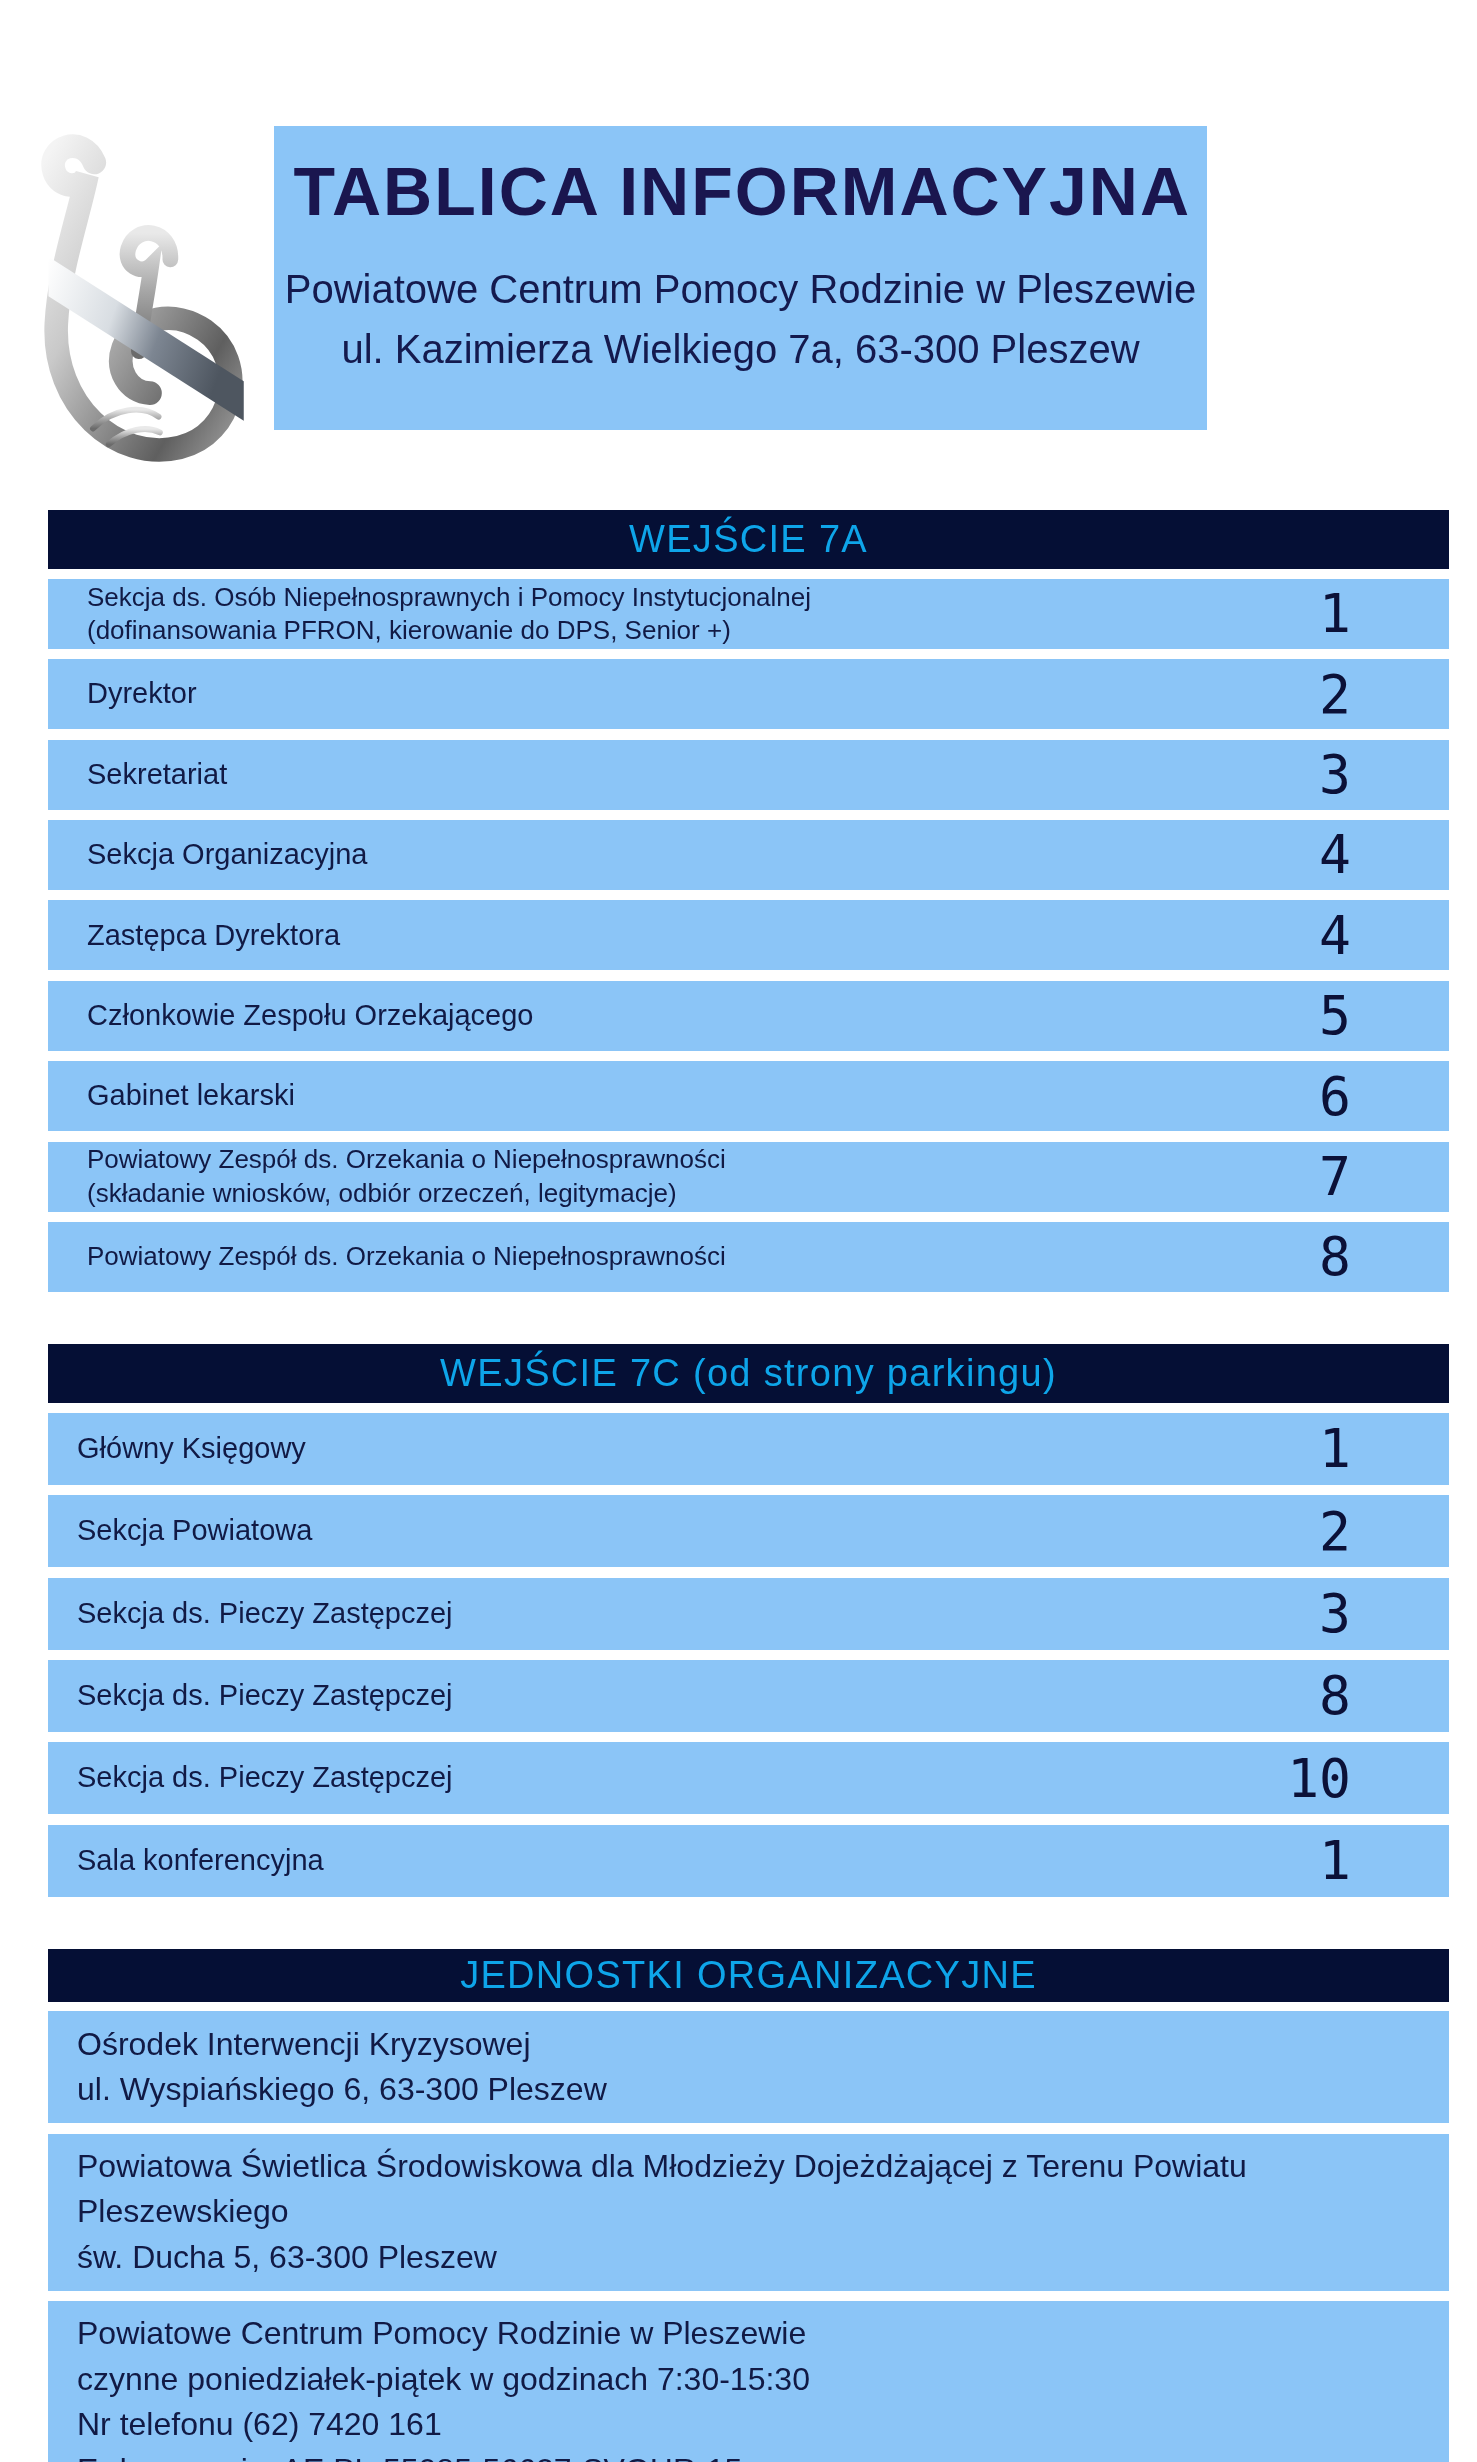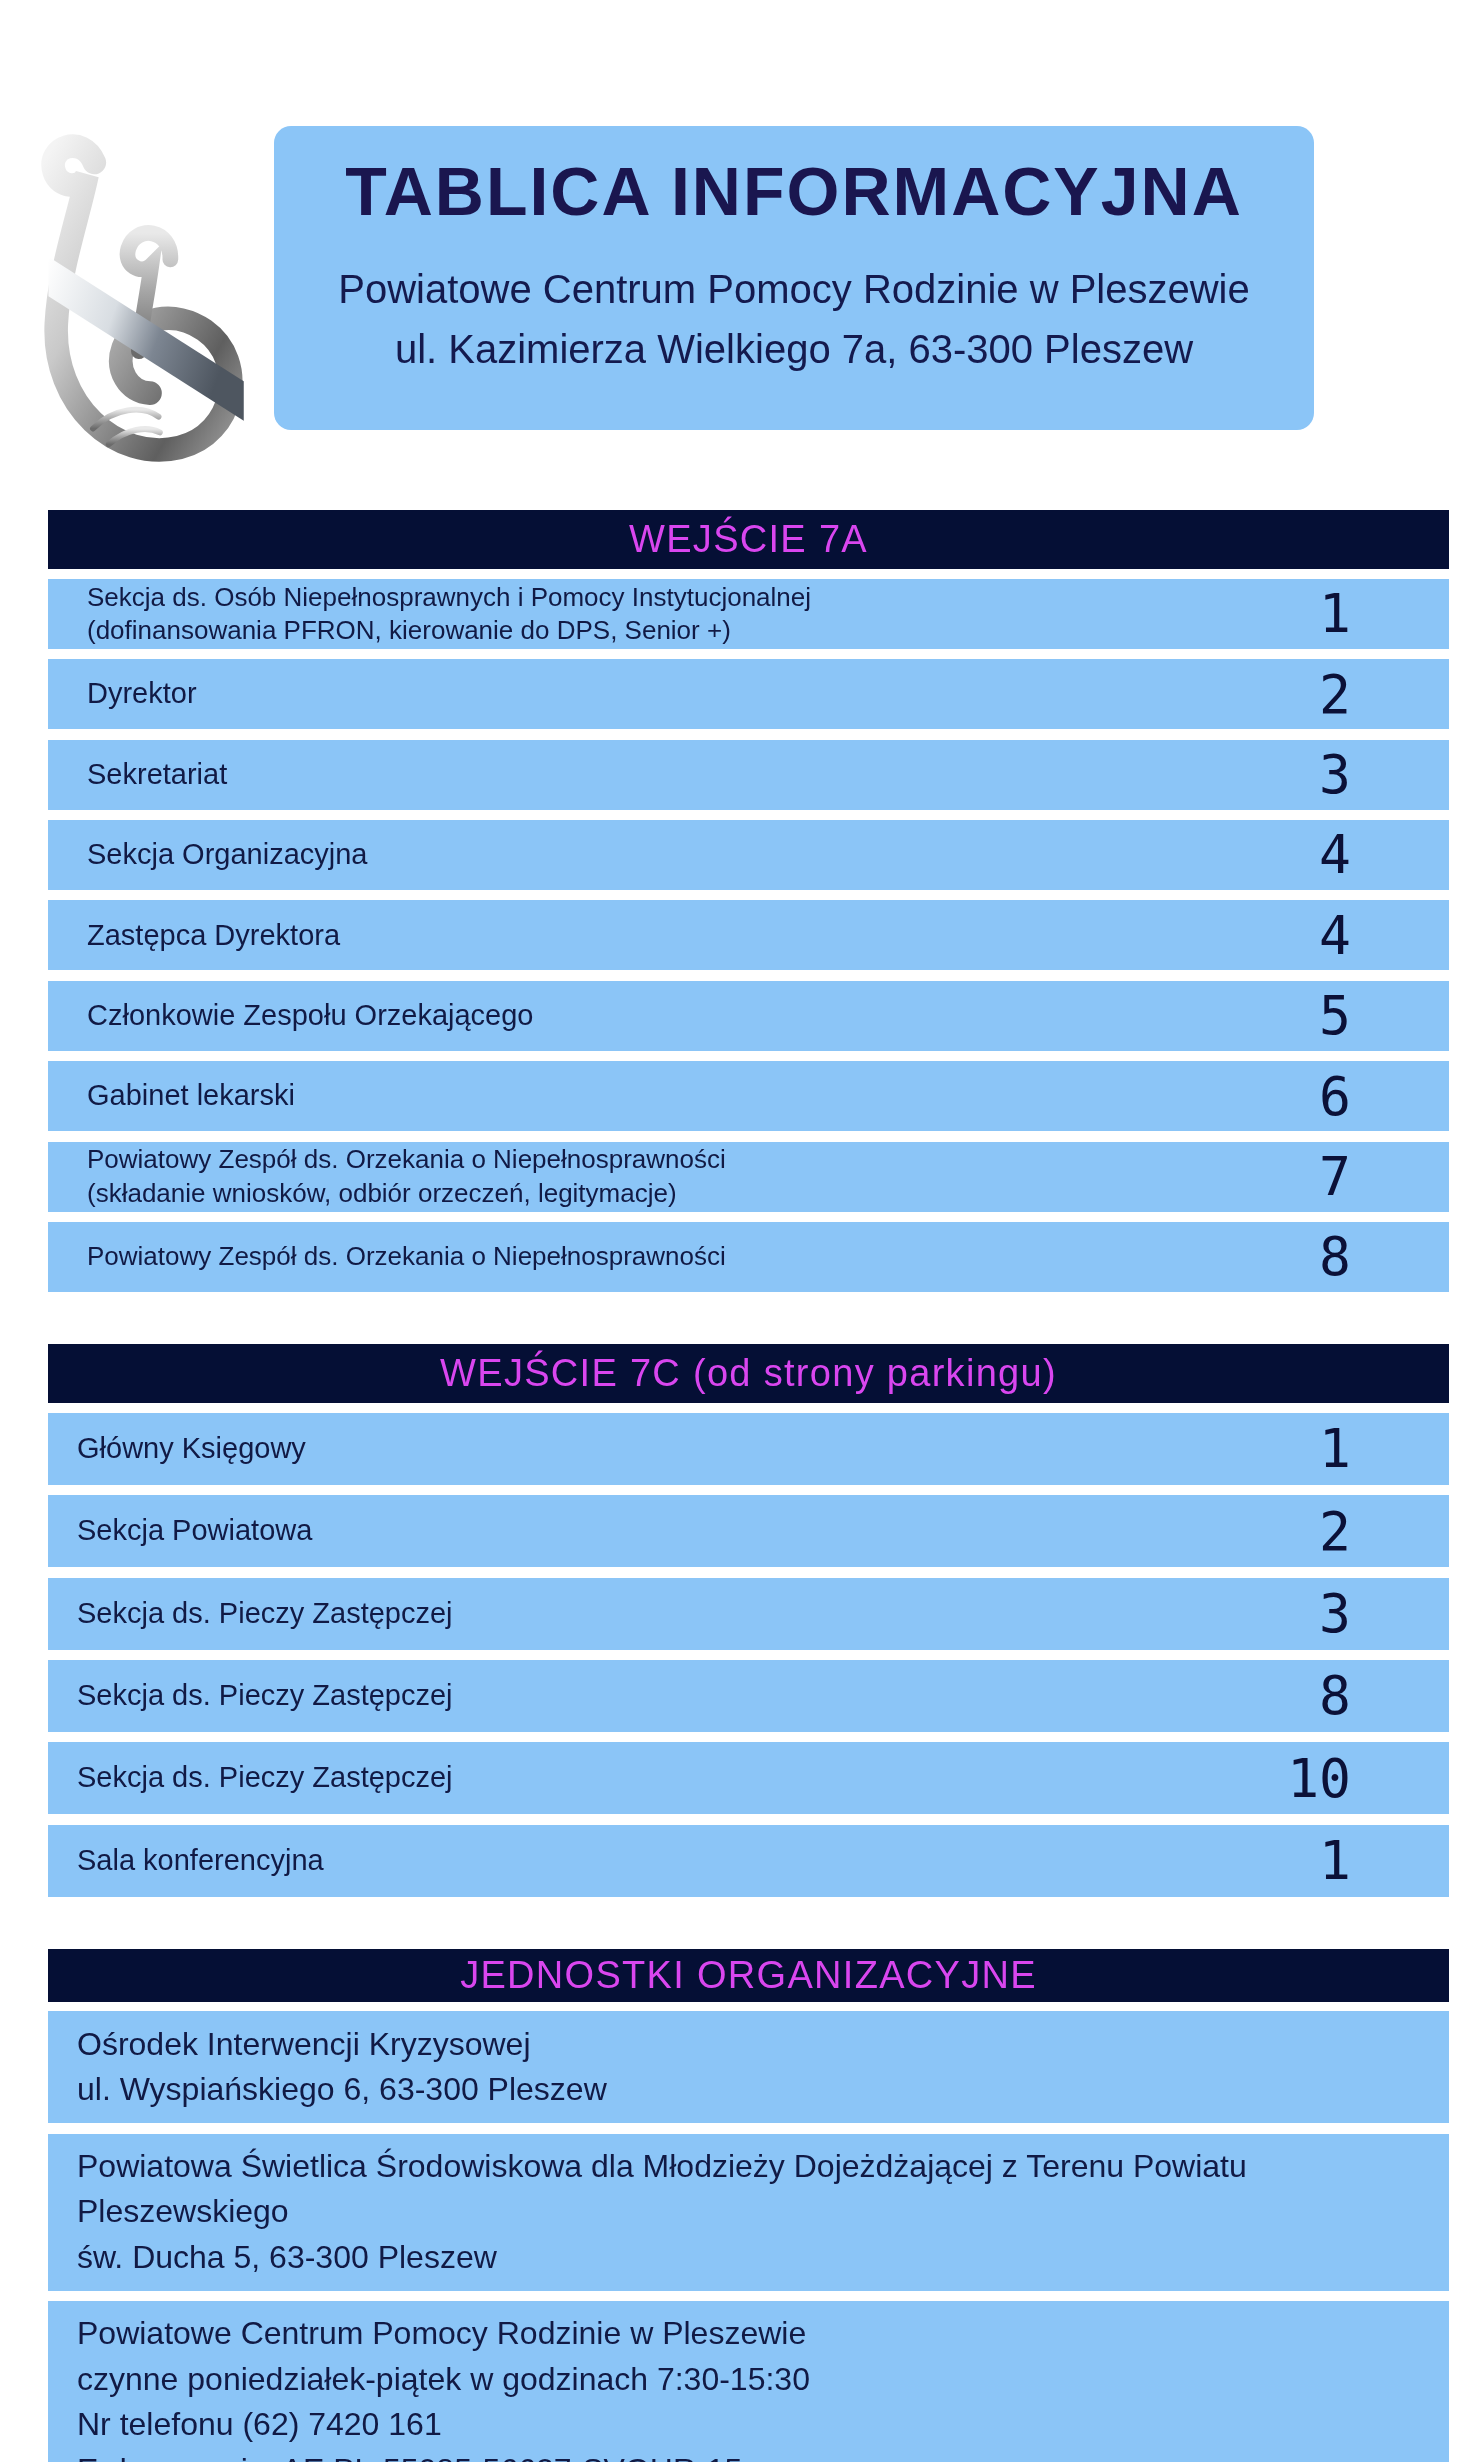--- a/index.html
+++ b/index.html
@@ -3,30 +3,30 @@
 <meta charset="utf-8">
 <style>
   html,body{margin:0;padding:0;background:#ffffff;}
   body{font-family:"Liberation Sans",sans-serif;}
   .page{position:relative;width:1477px;height:2462px;background:#ffffff;overflow:hidden;}
 
   
   .logo{position:absolute;left:17px;top:119px;width:249px;height:370px;}
 
   
-  .header-block{position:absolute;left:274px;top:126px;width:1040px;height:304px;
-    background:#8bc5f7;text-align:center;border-radius:17px;}
+  .header-block{position:absolute;left:274px;top:126px;width:933px;height:304px;
+    background:#8bc5f7;text-align:center;}
   .title{margin:26px 19.5px 0;font-size:68px;font-weight:700;letter-spacing:2px;
     color:#1a164f;white-space:nowrap;}
   .subtitle{margin-top:29px;font-size:40px;line-height:1.5;color:#141a4e;}
   .subtitle div{white-space:nowrap;}
 
   
   #content{position:absolute;left:48px;top:510px;width:1401px;}
-  .band{height:59px;background:#050f35;color:#d946ef;display:flex;align-items:center;
+  .band{height:59px;background:#050f35;color:#0ea5e9;display:flex;align-items:center;
     justify-content:center;font-size:38px;letter-spacing:1.3px;margin:52px 0 9.8px;white-space:nowrap;}
   .band:first-child{margin-top:0;}
   .band.band-small{height:53px;}
 
   .row{background:#8bc5f7;display:flex;align-items:center;justify-content:space-between;
     margin-bottom:10.4px;color:#111a45;}
   .row.s0{min-height:70px;padding-left:10px;}
   .row.s1{min-height:72px;gap:6px;}
   .row-text{padding-left:29px;font-size:29px;line-height:1.3;}
   .row.multi .row-text{font-size:26px;line-height:1.28;}

